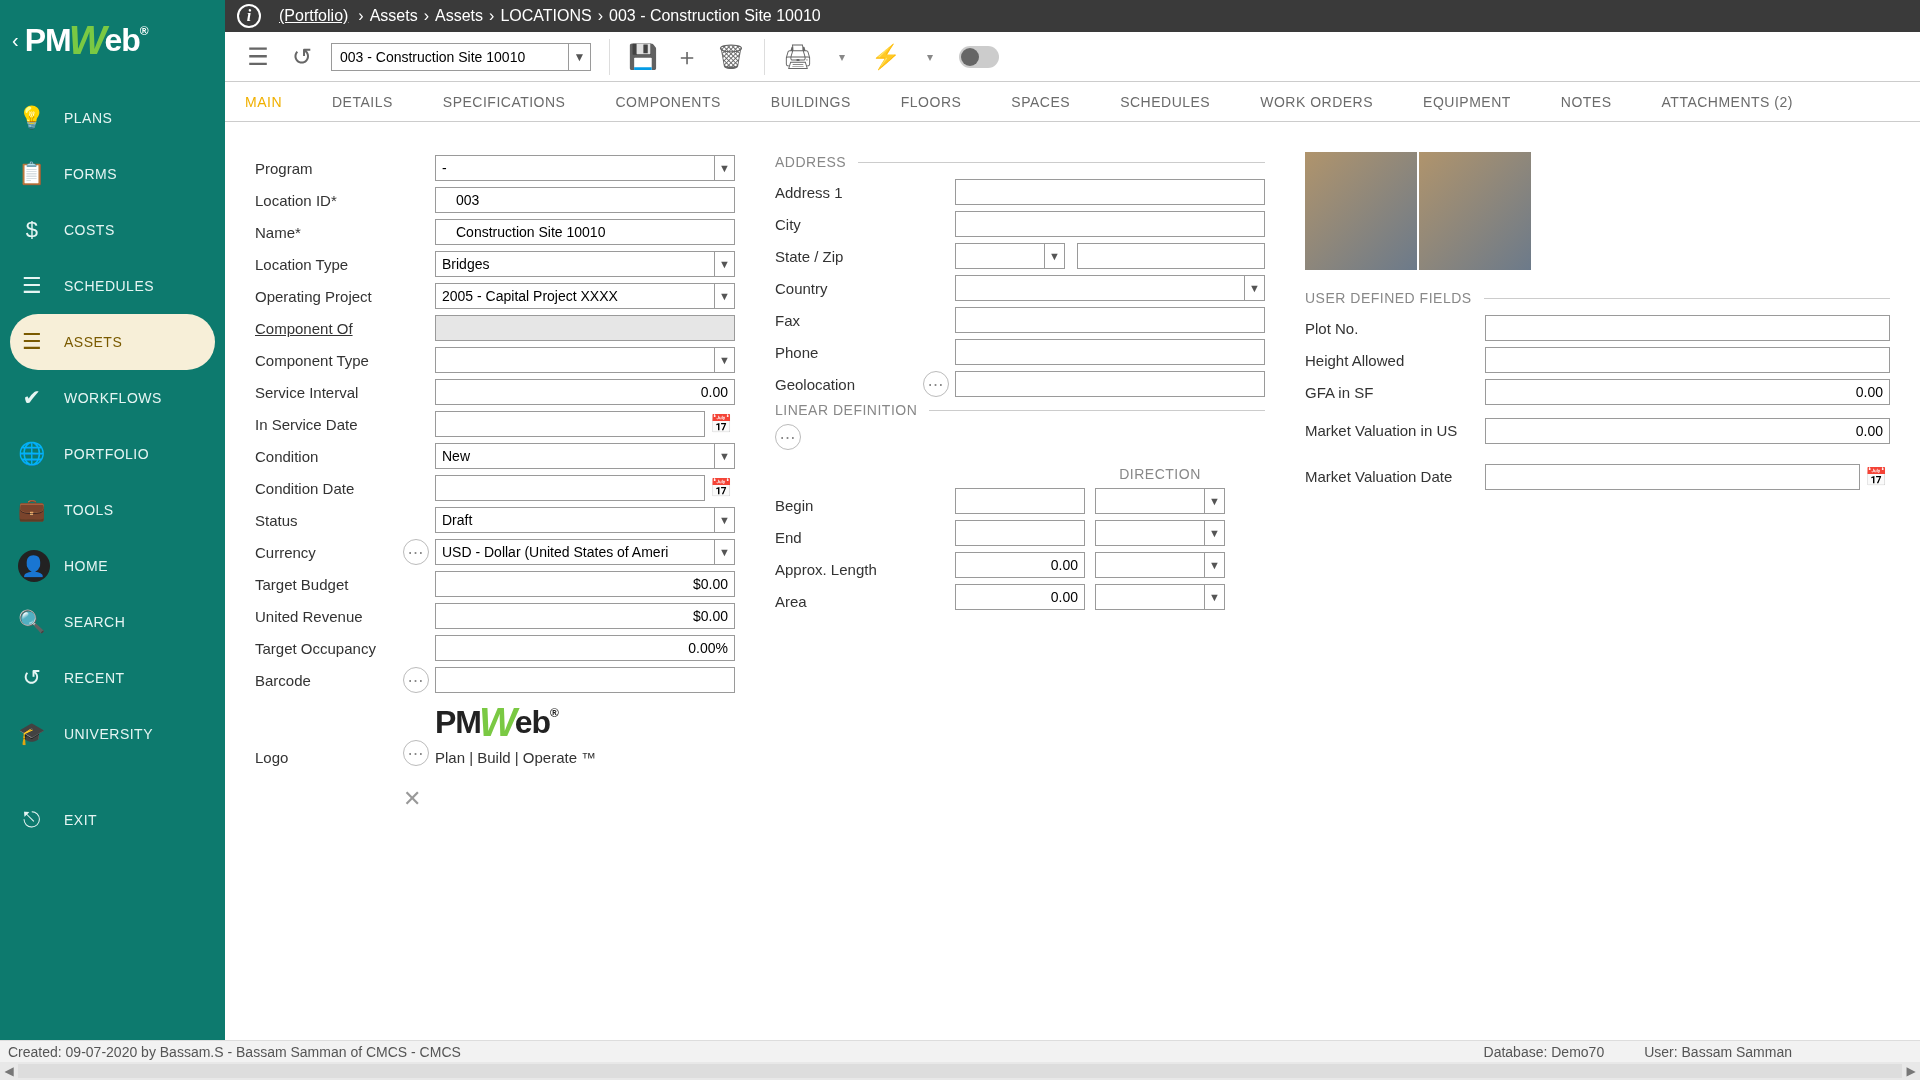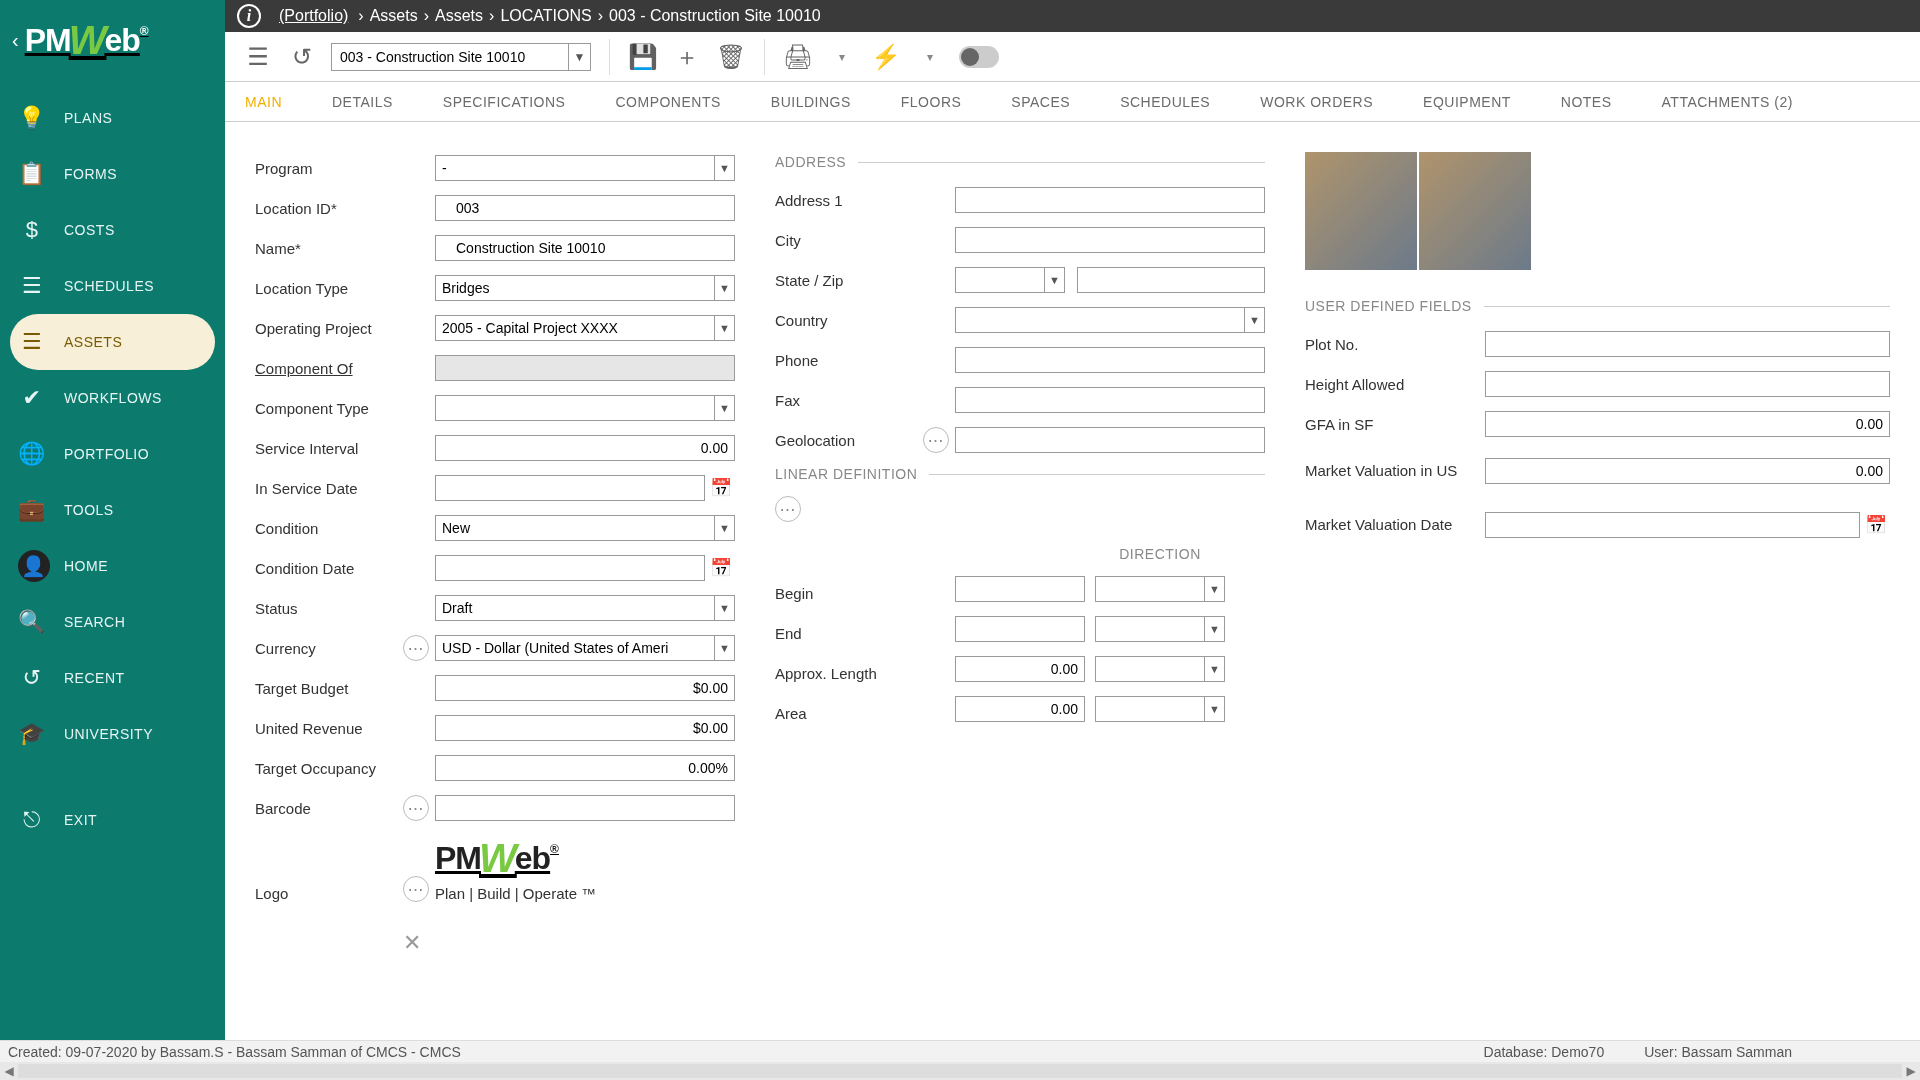--- a/index.html
+++ b/index.html
@@ -53,21 +53,21 @@
 }
 .tab { cursor:pointer; }
 .tab.active { color:#f0b000; }
 
 
 #form {
   position:absolute; left:225px; top:122px; right:0; bottom:40px;
   padding:30px 30px 0 30px; overflow:auto;
 }
 .cols { display:flex; gap:40px; }
-.col { display:flex; flex-direction:column; gap:8px; }
+.col { display:flex; flex-direction:column; }
 .col1 { width:480px; }
 .col2 { width:490px; }
 .col3 { flex:1; min-width:440px; }
 
 .frow { display:flex; align-items:center; height:32px; }
 .flabel { width:180px; font-size:15px; color:#333; }
 .link-lab { text-decoration:underline; }
 .field { flex:1; display:flex; }
 input.tx, .combo, .num {
   height:26px; border:1px solid #9a9a9a; padding:0 6px; font-size:14px; background:#fff;
@@ -112,21 +112,21 @@
 #status .k { margin-left:40px; }
 
 #hscroll {
   position:absolute; left:0; right:0; bottom:0; height:18px;
   background:#e8e8e8; display:flex; align-items:center; font-size:12px; color:#777;
 }
 #hscroll .arrow { width:18px;text-align:center; }
 #hscroll .track { flex:1; background:#ddd; height:14px; }
 
 
-.pmweb-logo { display:flex; align-items:center; font-family:Arial; font-weight:bold;text-decoration:underline; }
+.pmweb-logo { display:flex; align-items:center; font-family:Arial; font-weight:bold; }
 .pmweb-logo .pm { color:#fff; font-size:32px; letter-spacing:-1px; }
 .pmweb-logo .w  { color:#7ac943; font-size:40px; font-style:italic; margin:0 -2px; }
 .pmweb-logo .eb { color:#fff; font-size:32px; letter-spacing:-1px; }
 .pmweb-logo .r  { color:#fff; font-size:12px; align-self:flex-start; margin-top:6px; }
 
 </style>
 </head>
 <body>
 
 <div id="topbar">
@@ -439,27 +439,27 @@
       <div class="frow">
           <span class="flabel">Country</span>
         <div class="field">
             <div class="combo">
               <span class="cv"></span>
               <span class="cd">▼</span>
             </div>
           </div>
         </div>
       <div class="frow">
+          <span class="flabel">Fax</span>
+        <div class="field">
+            <input class="tx" value="" style="">
+          </div>
+        </div>
+      <div class="frow">
           <span class="flabel">Phone</span>
-        <div class="field">
-            <input class="tx" value="" style="">
-          </div>
-        </div>
-      <div class="frow">
-          <span class="flabel">Fax</span>
         <div class="field">
             <input class="tx" value="" style="">
           </div>
         </div>
       <div class="frow">
         <span class="flabel" style="width:148px">Geolocation</span>
         <span class="dots">⋯</span>
         <div class="field">
             <input class="tx" value="" style="">
           </div>

